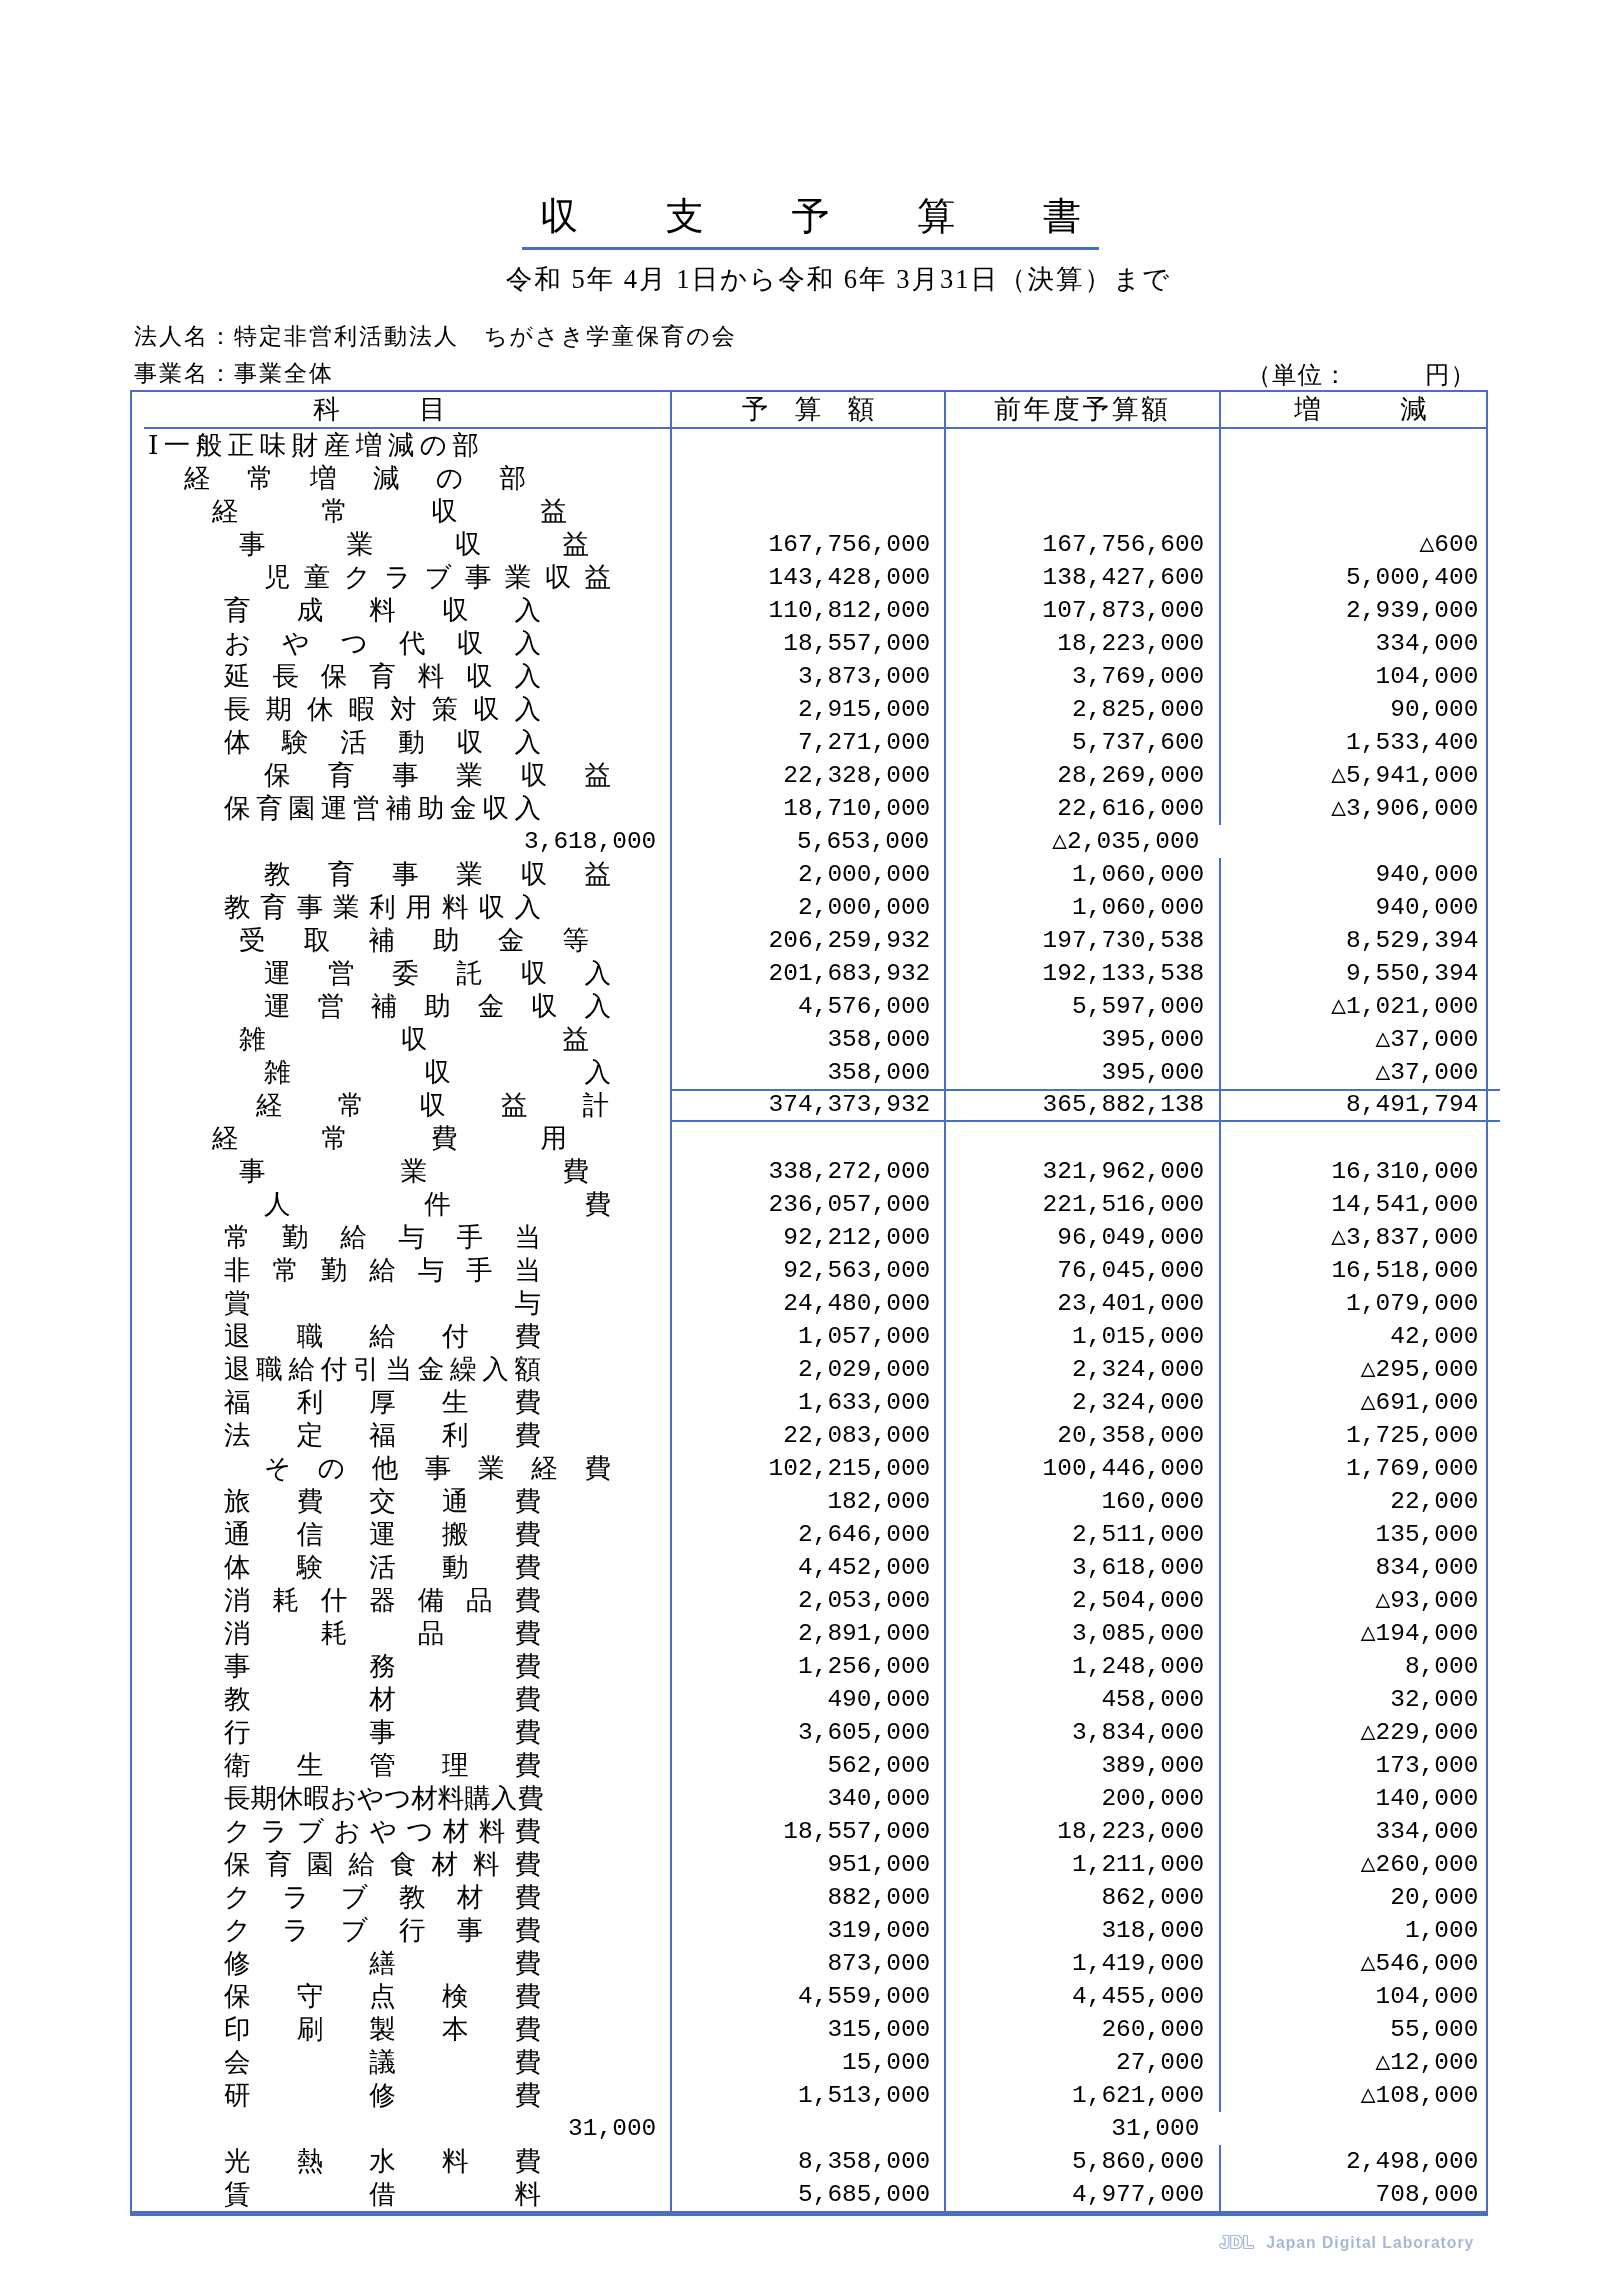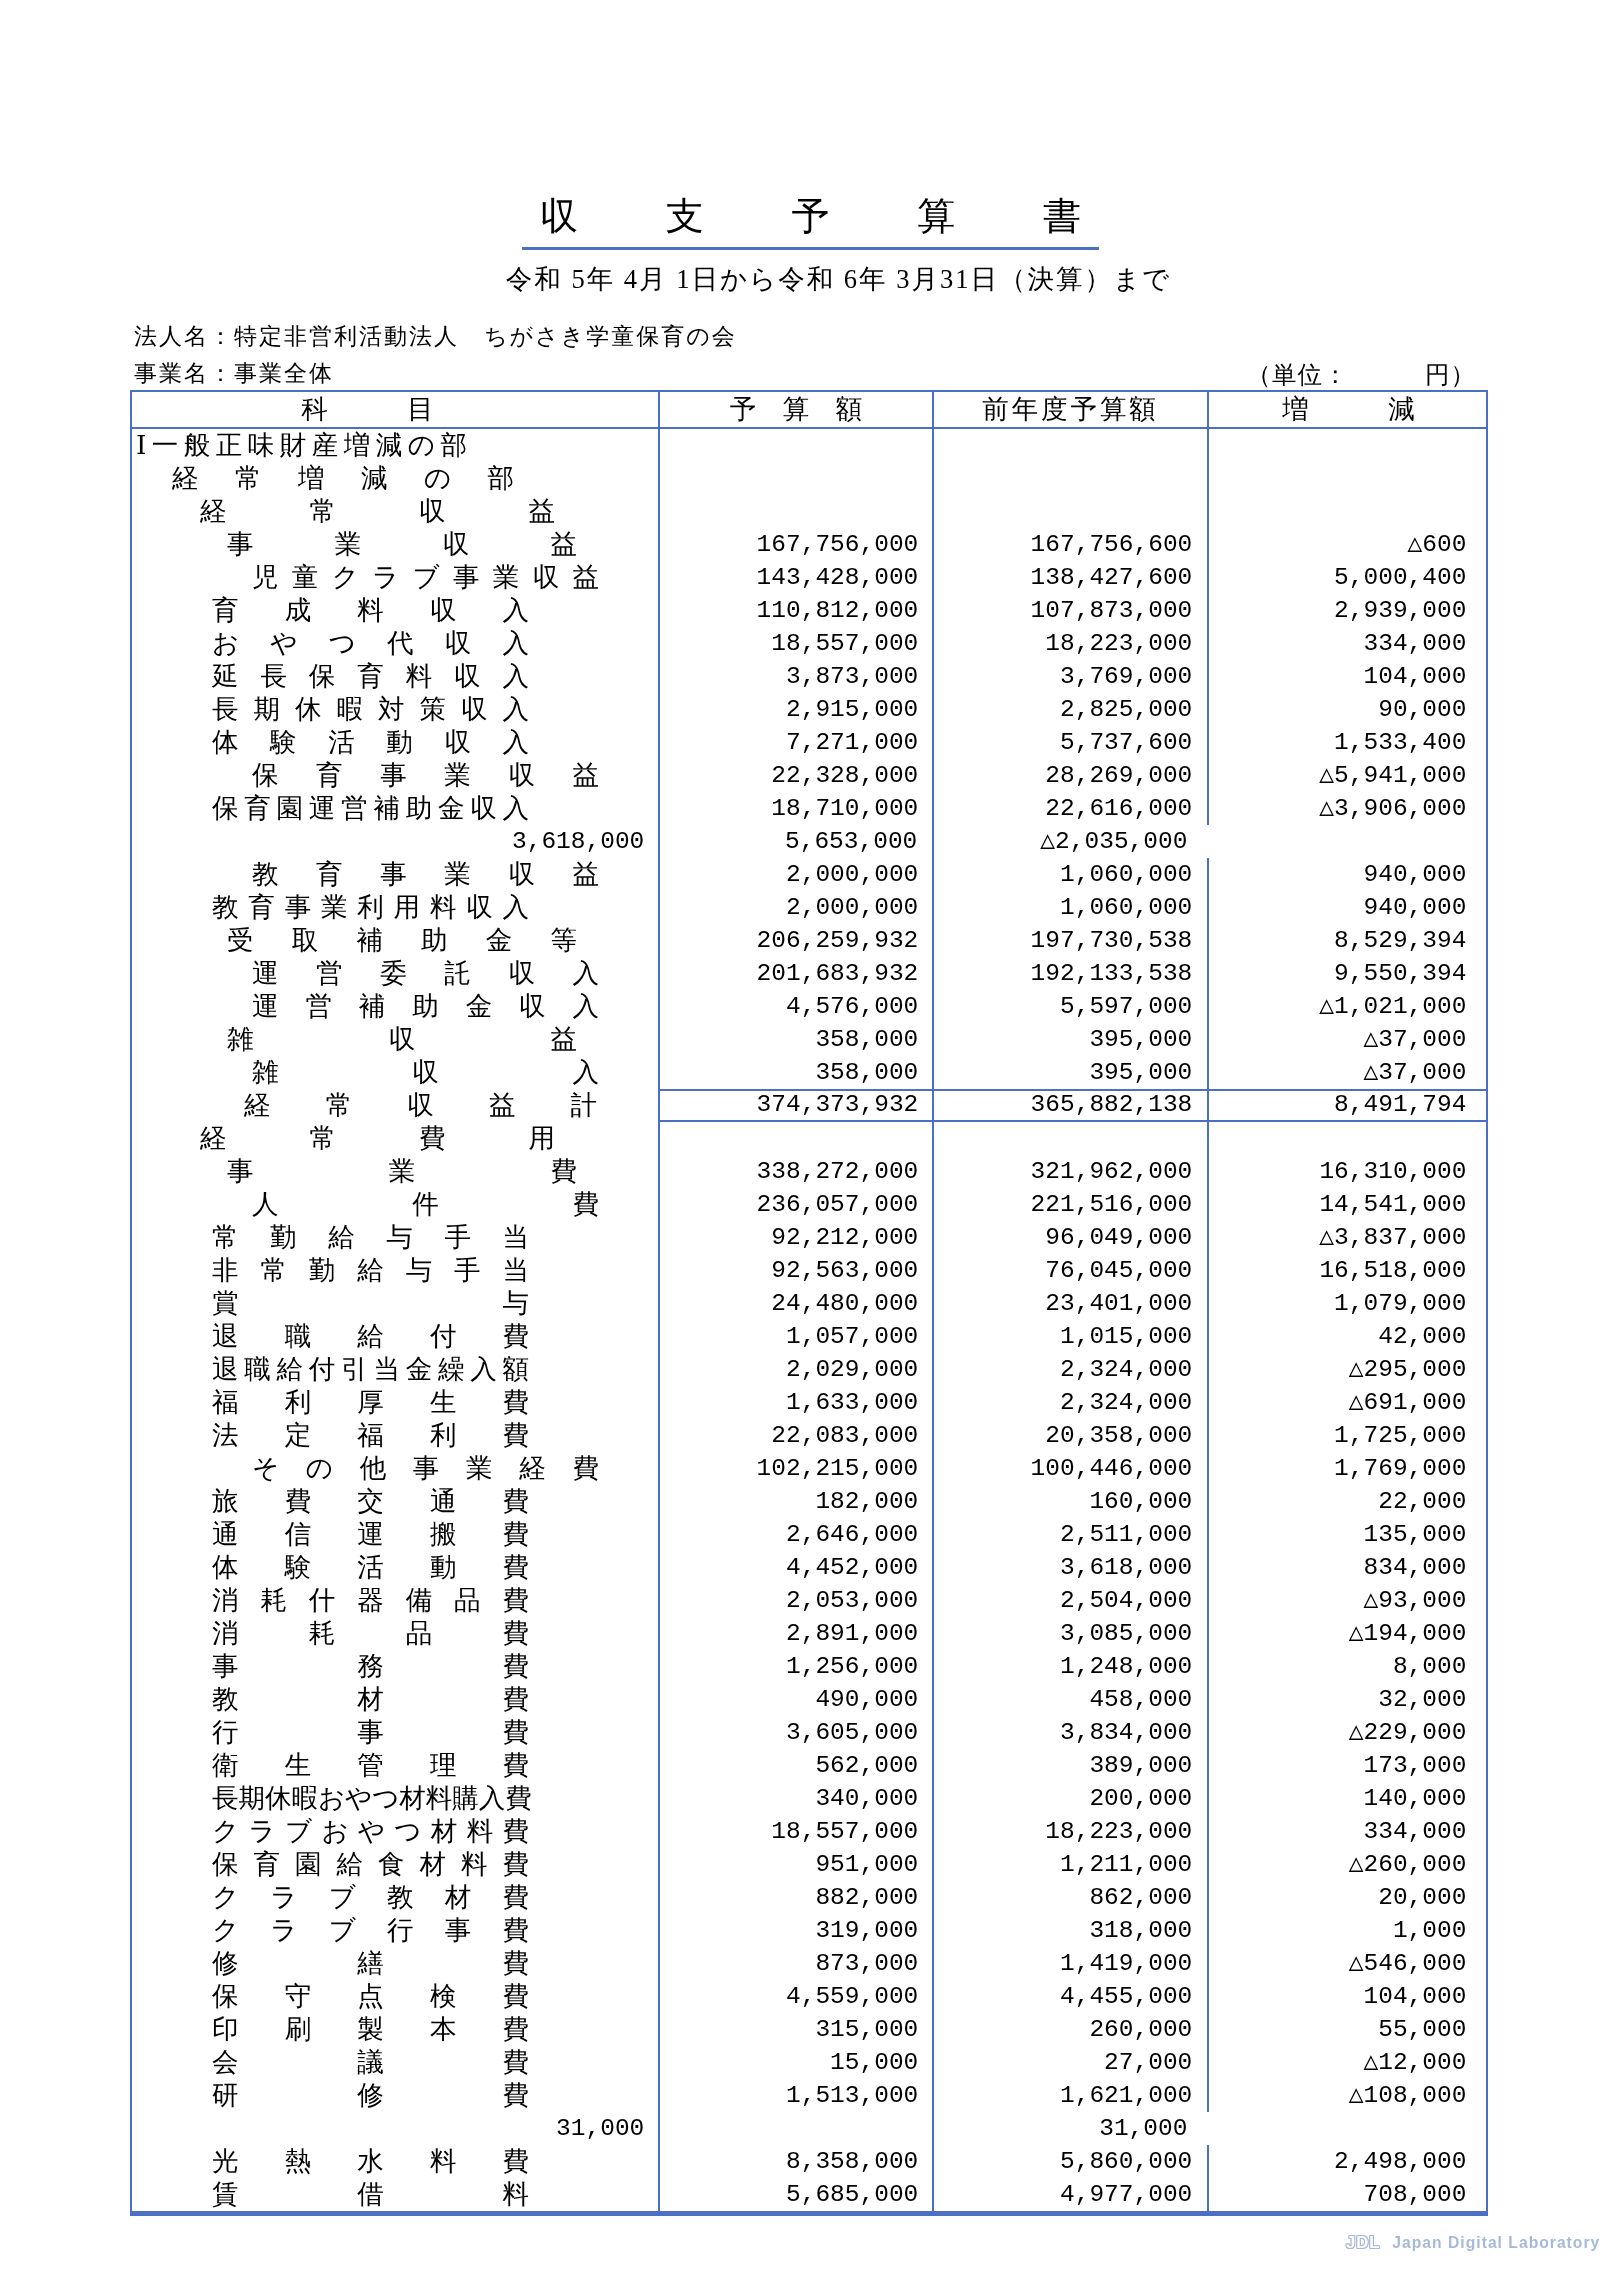--- a/index.html
+++ b/index.html
@@ -27,20 +27,21 @@
   .org-line{position:absolute;left:134px;font-size:23px;letter-spacing:2px;}
   .corp{top:321px;}
   .biz{top:358px;}
   .unit{position:absolute;top:358px;right:145px;font-size:24.5px;letter-spacing:1px;}
   
   .btable{
     position:absolute;left:130px;top:390px;
     width:1358px;box-sizing:border-box;
     border:2.9px solid var(--accent);
     border-bottom:5.9px solid var(--accent);
+    padding-left:12px;
   }
   .trow{display:grid;grid-template-columns:528px 274px 275px 279px;height:33px;}
   .trow.head{height:35px;border-bottom:2.9px solid var(--accent);}
   .ci{box-sizing:border-box;overflow:hidden;white-space:nowrap;}
   .ci.b{border-right:2px solid var(--accent);}
   .hc{font-size:26.5px;text-align:center;line-height:35px;}
   .hc .hshift{position:relative;left:-27.4px;}
   .hc .hsp{letter-spacing:2.9px;}
   .c-item{font-size:26.5px;line-height:33px;}
   .jname{
@@ -58,21 +59,21 @@
   .c-num{
     font-family:"Liberation Mono","DejaVu Sans Mono",monospace;
     font-size:24.5px;line-height:33px;text-align:right;
   }
   .n1{padding-right:13.7px;}
   .n2{padding-right:14.7px;}
   .n3{padding-right:21.6px;}
   .trow.total .c-num{border-top:2px solid var(--accent);border-bottom:2px solid var(--accent);line-height:28px;}
   
   .footer{
-    position:absolute;left:1346px;top:2234px;
+    position:absolute;left:1220px;top:2234px;
     font-family:"Liberation Sans","DejaVu Sans",sans-serif;
     font-weight:bold;font-size:15.7px;line-height:17.6px;
     color:var(--logo);display:flex;gap:11.8px;align-items:center;
   }
   .jdl-mark{
     color:#ffffff;letter-spacing:1px;font-size:16.7px;
     text-shadow:-1px 0 var(--logo),1px 0 var(--logo),0 -1px var(--logo),0 1px var(--logo),
                 -1px -1px var(--logo),1px 1px var(--logo),-1px 1px var(--logo),1px -1px var(--logo);
   }
   .jdl-text{letter-spacing:1px;}

